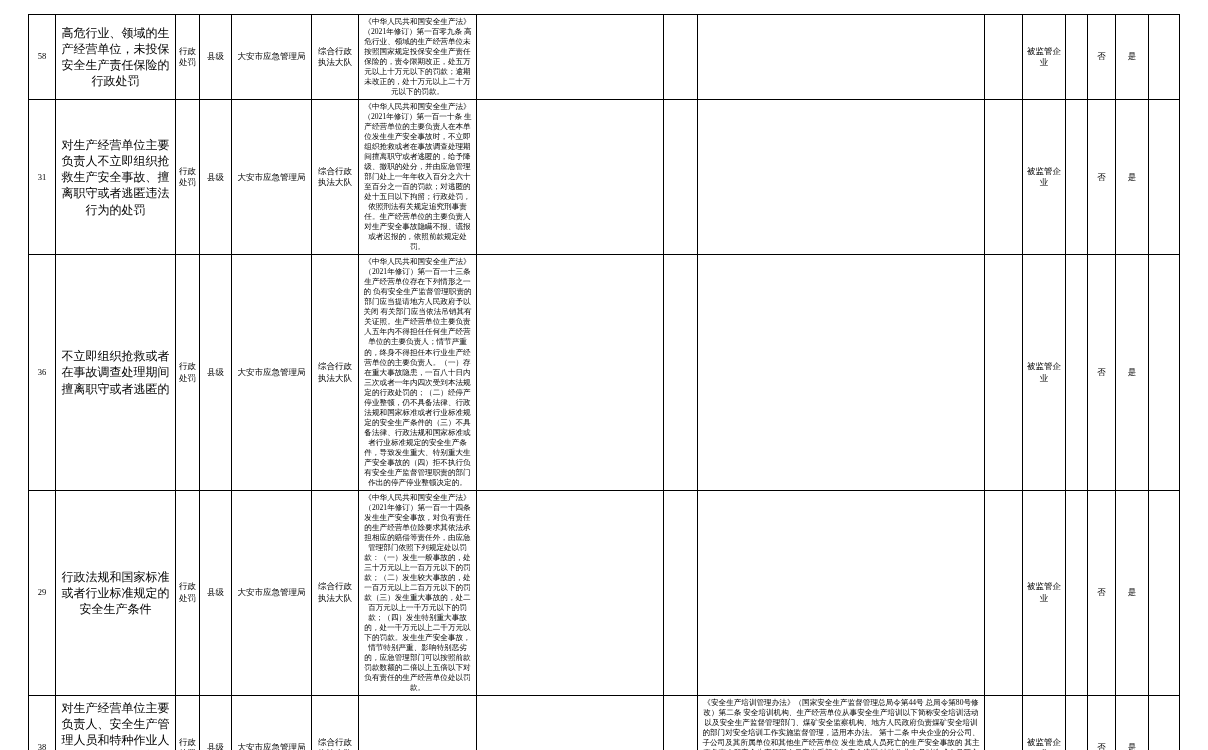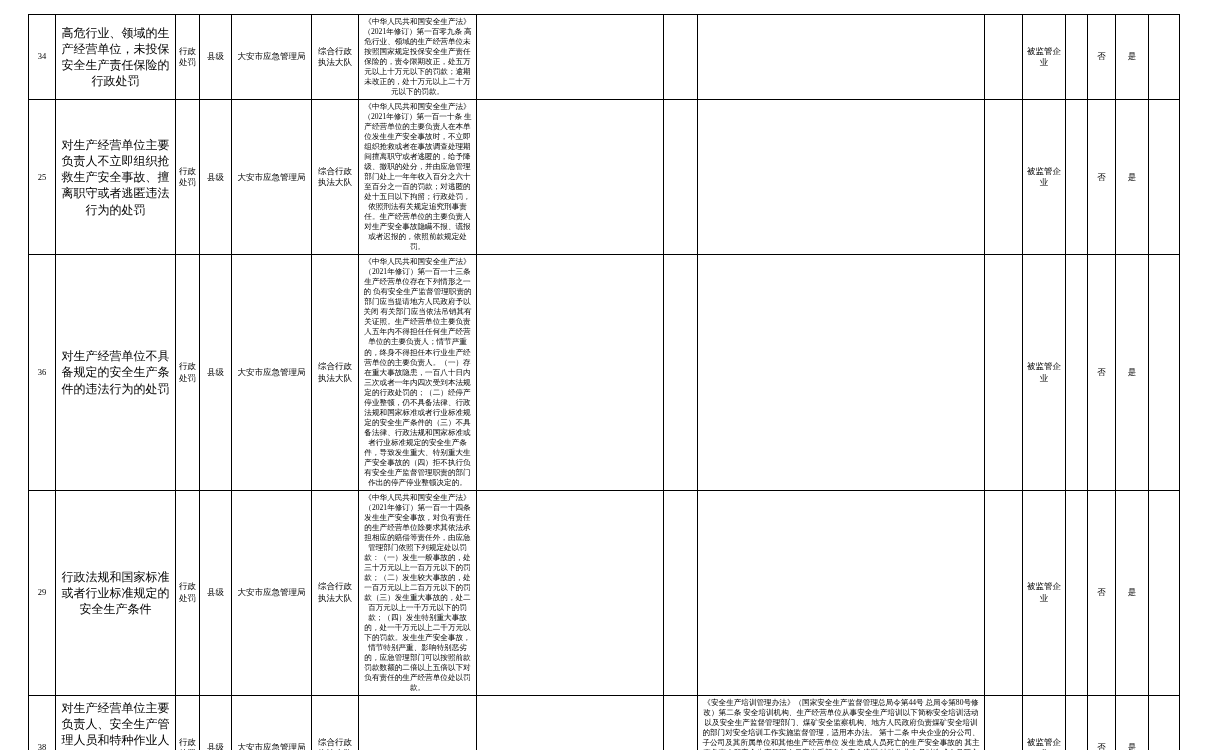--- a/index.html
+++ b/index.html
@@ -49,60 +49,60 @@
         <col class="w-sp2">
         <col class="w-target">
       <col class="w-sp3">
         <col class="w-flagno">
         <col class="w-flagyes">
         <col class="w-sp4">
     </colgroup>
 
     <tbody>
         <tr class="r34">
-      <td>34</td>
+      <td>58</td>
       <td class="item">高危行业、领域的生产经营单位，未投保安全生产责任保险的行政处罚</td>
       <td>行政处罚</td>
       <td>县级</td>
       <td>大安市应急管理局</td>
       <td>综合行政执法大队</td>
       <td class="legal">《中华人民共和国安全生产法》（2021年修订）第一百零九条 高危行业、领域的生产经营单位未按照国家规定投保安全生产责任保险的，责令限期改正，处五万元以上十万元以下的罚款；逾期未改正的，处十万元以上二十万元以下的罚款。</td>
       <td class="legal"></td>
       <td></td>
       <td class="legal"></td>
       <td></td>
       <td>被监管企业</td>
       <td></td>
       <td>否</td>
       <td>是</td>
       <td></td>
     </tr>
 
     <tr class="r35">
-      <td>25</td>
+      <td>31</td>
       <td class="item">对生产经营单位主要负责人不立即组织抢救生产安全事故、擅离职守或者逃匿违法行为的处罚</td>
       <td>行政处罚</td>
       <td>县级</td>
       <td>大安市应急管理局</td>
       <td>综合行政执法大队</td>
       <td class="legal">《中华人民共和国安全生产法》（2021年修订）第一百一十条 生产经营单位的主要负责人在本单位发生生产安全事故时，不立即组织抢救或者在事故调查处理期间擅离职守或者逃匿的，给予降级、撤职的处分，并由应急管理部门处上一年年收入百分之六十至百分之一百的罚款；对逃匿的处十五日以下拘留；行政处罚，依照刑法有关规定追究刑事责任。生产经营单位的主要负责人对生产安全事故隐瞒不报、谎报或者迟报的，依照前款规定处罚。</td>
       <td class="legal"></td>
       <td></td>
       <td class="legal"></td>
       <td></td>
       <td>被监管企业</td>
       <td></td>
       <td>否</td>
       <td>是</td>
       <td></td>
     </tr>
 
     <tr class="r36">
       <td>36</td>
-      <td class="item">对生产经营单位不具备规定的安全生产条件的违法行为的处罚</td>
+      <td class="item">不立即组织抢救或者在事故调查处理期间擅离职守或者逃匿的</td>
       <td>行政处罚</td>
       <td>县级</td>
       <td>大安市应急管理局</td>
       <td>综合行政执法大队</td>
       <td class="legal">《中华人民共和国安全生产法》（2021年修订）第一百一十三条 生产经营单位存在下列情形之一的 负有安全生产监督管理职责的部门应当提请地方人民政府予以关闭 有关部门应当依法吊销其有关证照。生产经营单位主要负责人五年内不得担任任何生产经营单位的主要负责人；情节严重的，终身不得担任本行业生产经营单位的主要负责人。（一）存在重大事故隐患，一百八十日内三次或者一年内四次受到本法规定的行政处罚的；（二）经停产停业整顿，仍不具备法律、行政法规和国家标准或者行业标准规定的安全生产条件的（三）不具备法律、行政法规和国家标准或者行业标准规定的安全生产条件，导致发生重大、特别重大生产安全事故的（四）拒不执行负有安全生产监督管理职责的部门作出的停产停业整顿决定的。</td>
       <td class="legal"></td>
       <td></td>
       <td class="legal"></td>
       <td></td>
       <td>被监管企业</td>

